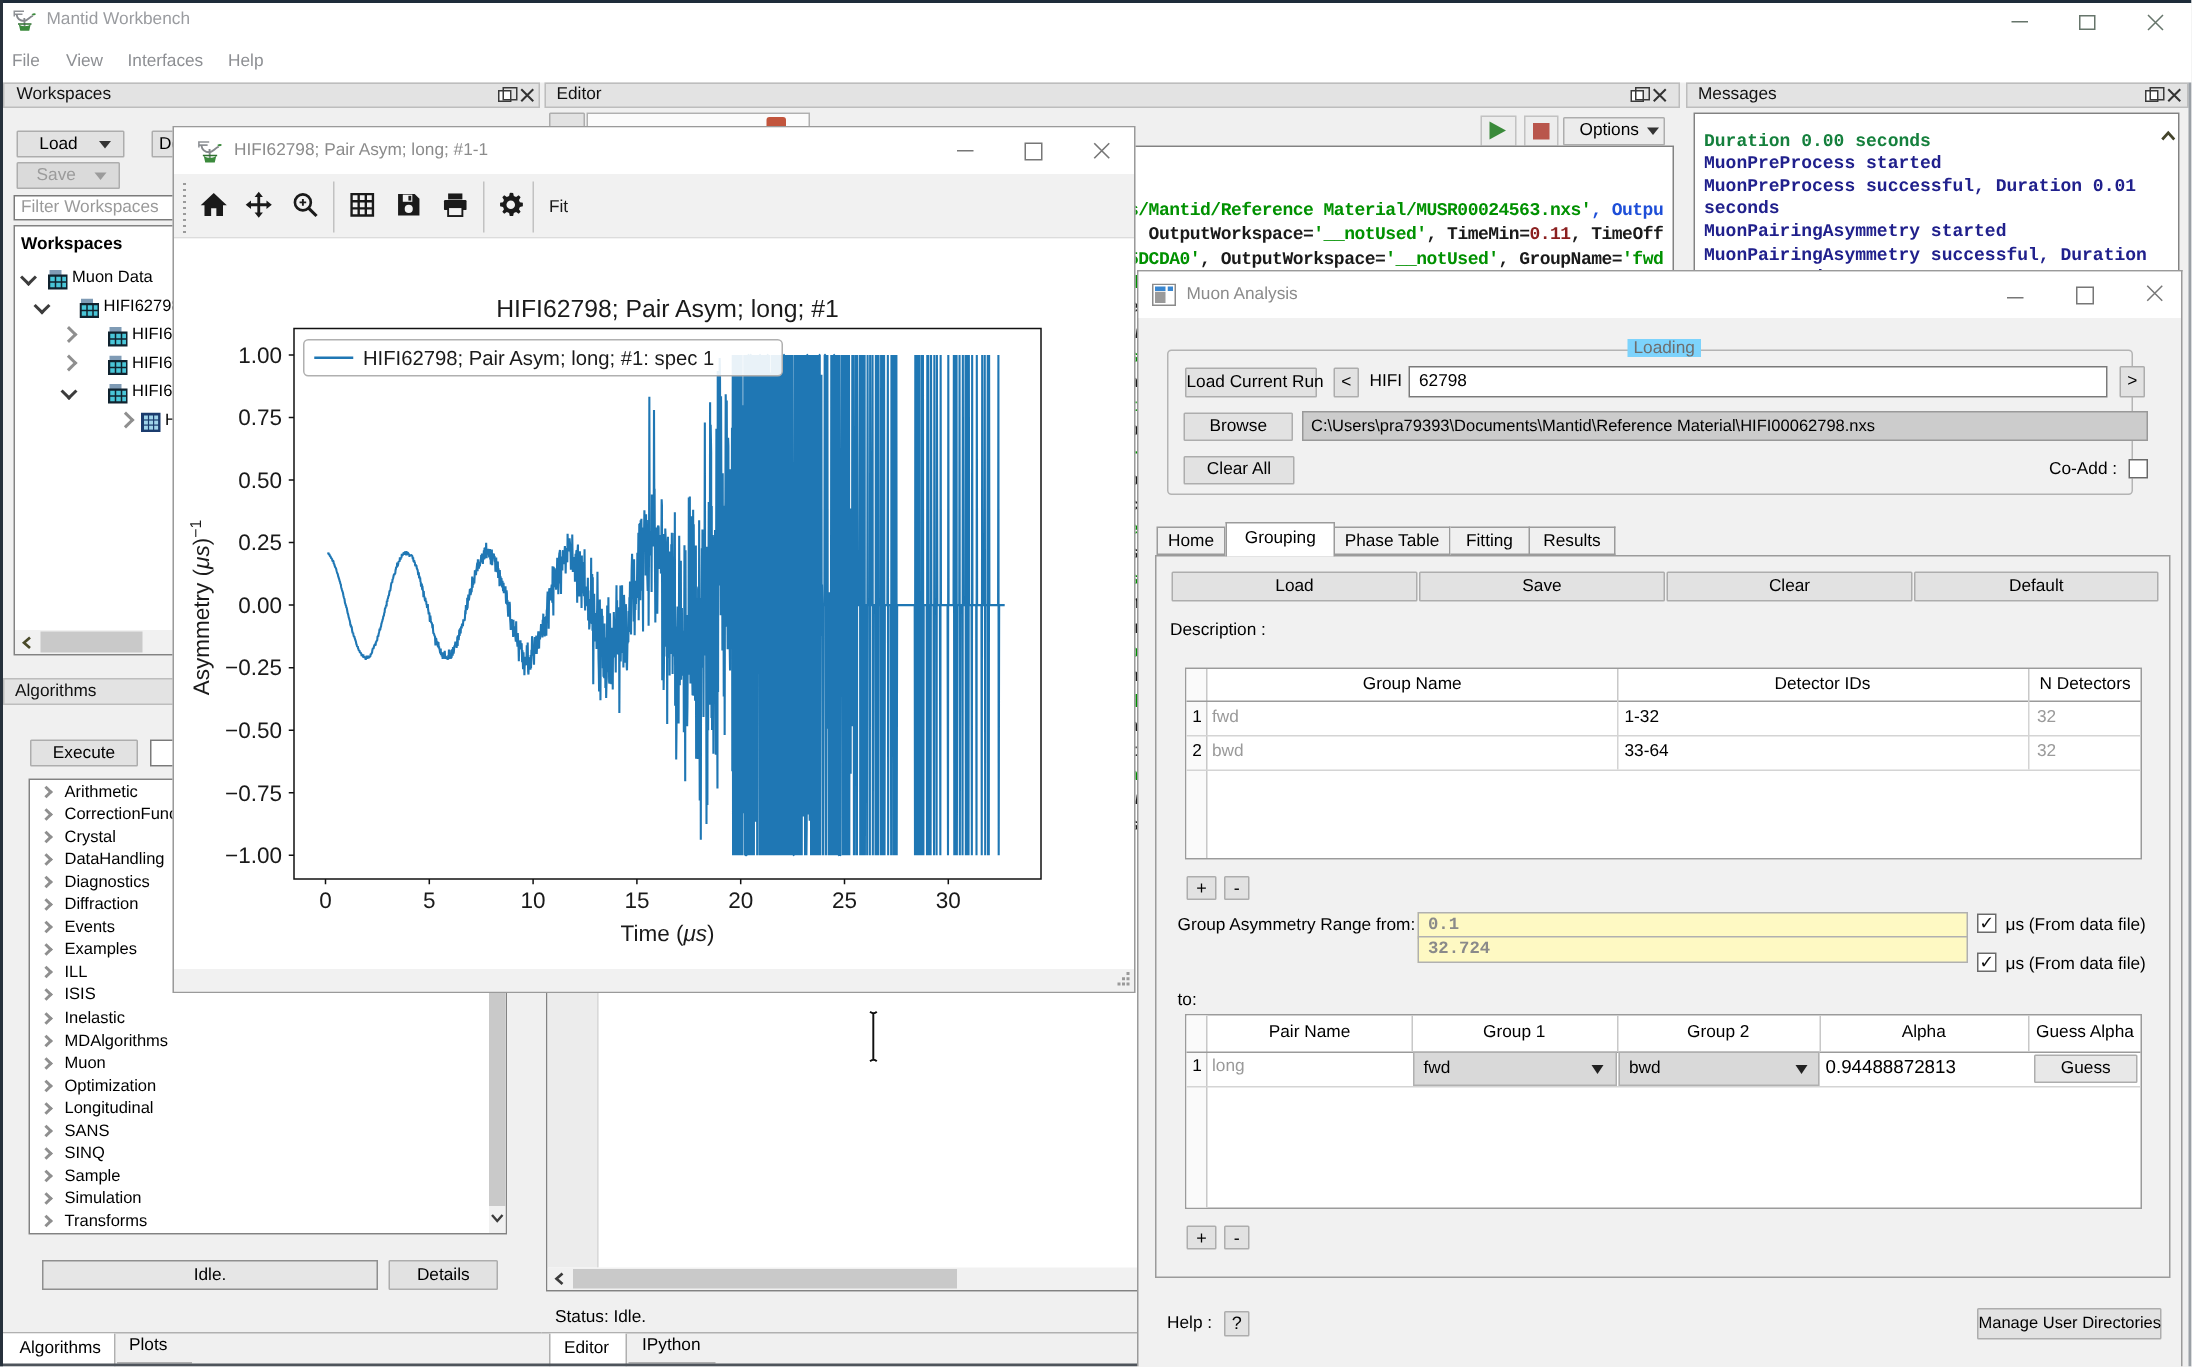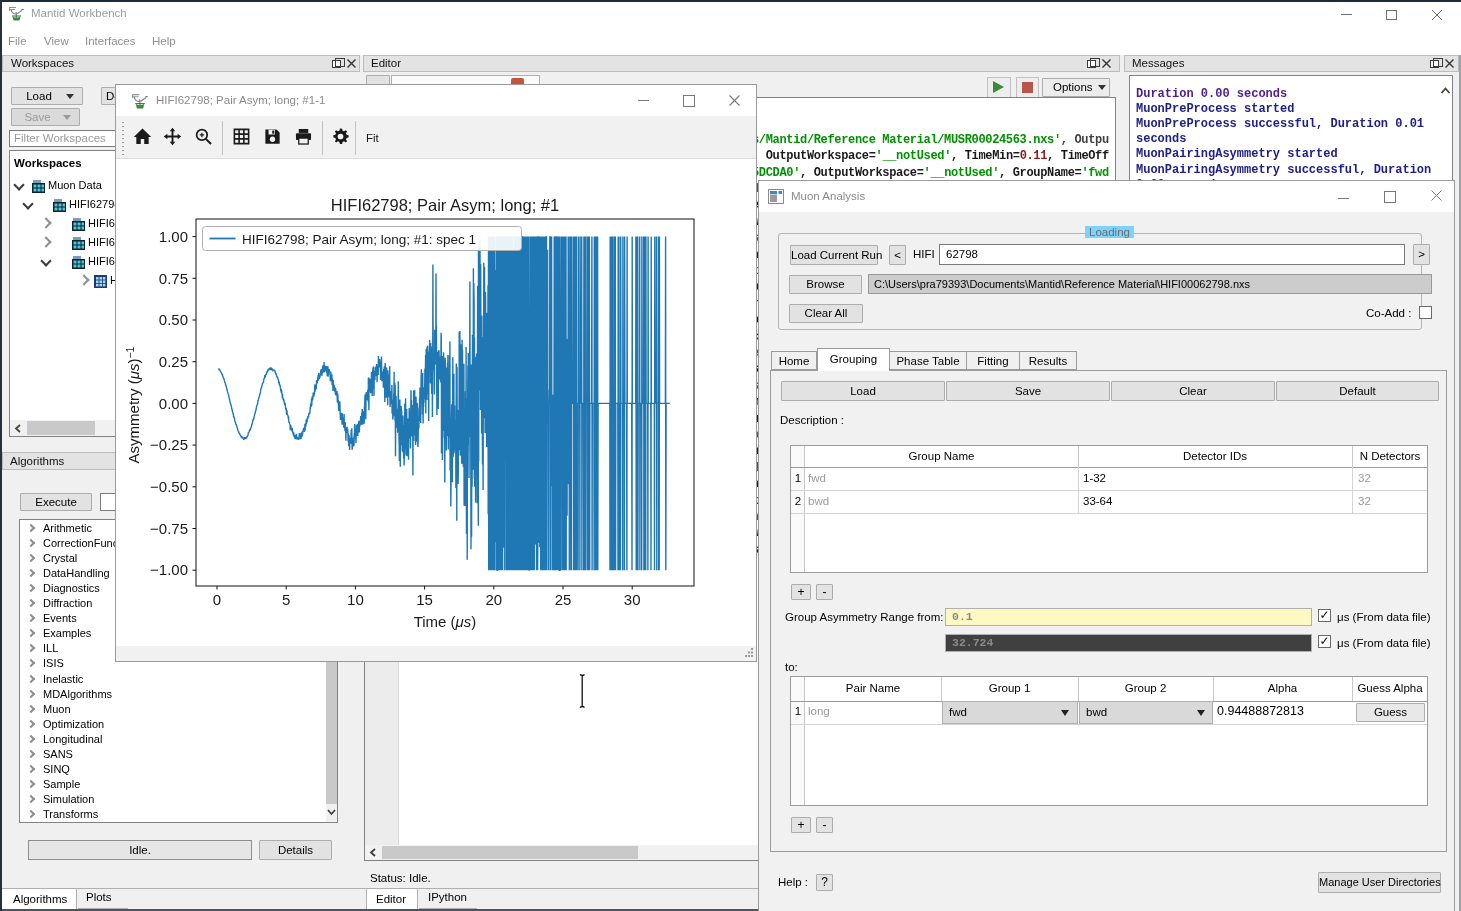--- a/index.html
+++ b/index.html
@@ -216,21 +216,21 @@
 <div class="ab" style="left:1016px;top:77px;width:23px;height:21px;background:#ededed;border:1px solid #c2c2c2"></div>
 <div class="ab" style="left:1022px;top:82px;width:11px;height:11px;background:#b9564c"></div>
 <div class="btn" style="left:1042px;top:78px;width:68px;height:19px;line-height:17px;background:#ececec">Options&nbsp;&nbsp;</div>
 <div class="ab" style="left:1098px;top:85px;width:0;height:0;border-left:4px solid transparent;border-right:4px solid transparent;border-top:5px solid #333"></div>
 
 <div class="box" style="left:364px;top:97px;width:752px;height:764px"></div>
 <div class="ab" style="left:365px;top:98px;width:34px;height:747px;background:#ececec;border-right:1px solid #d9d9d9"></div>
 <div id="code" class="ab" style="left:0;top:0;width:1461px;height:911px;clip-path:inset(98px 346px 51px 400px)">
     <div class="ab mono" style="left:752px;top:100px;font-size:12px;letter-spacing:-0.34px;white-space:nowrap"></div>
     <div class="ab mono" style="left:752px;top:116.4px;font-size:12px;letter-spacing:-0.34px;white-space:nowrap"></div>
-    <div class="ab mono" style="left:752px;top:132.8px;font-size:12px;letter-spacing:-0.34px;white-space:nowrap"><span style="color:#009100">s/Mantid/Reference&nbsp;Material/MUSR00024563.nxs'</span><span style="color:#404040">,&nbsp;Outpu</span></div>
+    <div class="ab mono" style="left:752px;top:132.8px;font-size:12px;letter-spacing:-0.34px;white-space:nowrap"><span style="color:#009100">s/Mantid/Reference&nbsp;Material/MUSR00024563.nxs'</span><span style="color:#1d4ed8">,&nbsp;Outpu</span></div>
     <div class="ab mono" style="left:752px;top:149.2px;font-size:12px;letter-spacing:-0.34px;white-space:nowrap"><span style="color:#1a1a1a">,&nbsp;</span><span style="color:#1a1a1a">OutputWorkspace</span><span style="color:#1a1a1a">=</span><span style="color:#009100">'__notUsed'</span><span style="color:#1a1a1a">,&nbsp;TimeMin=</span><span style="color:#8b2020">0.11</span><span style="color:#1a1a1a">,&nbsp;TimeOff</span></div>
     <div class="ab mono" style="left:752px;top:165.6px;font-size:12px;letter-spacing:-0.34px;white-space:nowrap"><span style="color:#009100">5DCDA0'</span><span style="color:#1a1a1a">,&nbsp;OutputWorkspace=</span><span style="color:#009100">'__notUsed'</span><span style="color:#1a1a1a">,&nbsp;GroupName=</span><span style="color:#009100">'fwd</span></div>
     <div class="ab mono" style="left:752px;top:182px;font-size:12px;letter-spacing:-0.34px;white-space:nowrap"><span style="color:#009100">d'</span></div>
     <div class="ab mono" style="left:752px;top:198.39999999999998px;font-size:12px;letter-spacing:-0.34px;white-space:nowrap"><span style="color:#1a1a1a">e</span></div>
     <div class="ab mono" style="left:752px;top:214.79999999999998px;font-size:12px;letter-spacing:-0.34px;white-space:nowrap"><span style="color:#1a1a1a">w</span></div>
     <div class="ab mono" style="left:752px;top:231.2px;font-size:12px;letter-spacing:-0.34px;white-space:nowrap"><span style="color:#009100">s'</span></div>
     <div class="ab mono" style="left:752px;top:247.6px;font-size:12px;letter-spacing:-0.34px;white-space:nowrap"><span style="color:#1a1a1a">a</span></div>
     <div class="ab mono" style="left:752px;top:264px;font-size:12px;letter-spacing:-0.34px;white-space:nowrap"><span style="color:#009100">t'</span></div>
     <div class="ab mono" style="left:752px;top:280.4px;font-size:12px;letter-spacing:-0.34px;white-space:nowrap"><span style="color:#1a1a1a">p</span></div>
     <div class="ab mono" style="left:752px;top:296.79999999999995px;font-size:12px;letter-spacing:-0.34px;white-space:nowrap"><span style="color:#009100">r'</span></div>
@@ -268,21 +268,21 @@
 <div class="ab" style="left:428px;top:891px;font-size:11.5px">IPython</div>
 <div class="ab" style="left:419px;top:908px;width:58px;height:1px;background:#b0b0b0"></div>
 
 <div class="hdr" style="left:1124px;top:55px;width:335px;height:17px;line-height:15px;padding-left:7px">Messages</div>
 <div class="flicon" style="left:1430px;top:60px"></div>
 <svg class="ab" style="left:1444px;top:58px" width="11" height="11" viewBox="0 0 11 11">
     <path d="M1.5 1.5 L9.5 9.5 M9.5 1.5 L1.5 9.5" stroke="#333" stroke-width="1.4"></path>
   </svg>
 <div class="box" style="left:1129px;top:75px;width:324px;height:795px"></div>
 <div id="msgs">
-    <div class="ab mono" style="left:1136px;top:86.5px;font-size:12px;color:#4c1d95;white-space:nowrap">Duration 0.00 seconds</div>
+    <div class="ab mono" style="left:1136px;top:86.5px;font-size:12px;color:#15803d;white-space:nowrap">Duration 0.00 seconds</div>
     <div class="ab mono" style="left:1136px;top:101.7px;font-size:12px;color:#20208c;white-space:nowrap">MuonPreProcess started</div>
     <div class="ab mono" style="left:1136px;top:116.9px;font-size:12px;color:#20208c;white-space:nowrap">MuonPreProcess successful, Duration 0.01</div>
     <div class="ab mono" style="left:1136px;top:132.1px;font-size:12px;color:#20208c;white-space:nowrap">seconds</div>
     <div class="ab mono" style="left:1136px;top:147.3px;font-size:12px;color:#20208c;white-space:nowrap">MuonPairingAsymmetry started</div>
     <div class="ab mono" style="left:1136px;top:162.5px;font-size:12px;color:#20208c;white-space:nowrap">MuonPairingAsymmetry successful, Duration</div>
     <div class="ab mono" style="left:1136px;top:177.7px;font-size:12px;color:#20208c;white-space:nowrap">0.00 seconds</div>
   </div>
 <svg class="ab" style="left:1440px;top:86px" width="11" height="10" viewBox="0 0 11 10">
     <path d="M1.5 7 L5.5 2.5 L9.5 7" stroke="#44442c" stroke-width="1.8" fill="none"></path>
   </svg>
@@ -471,21 +471,21 @@
   <div class="ab" style="left:324px;top:314px;font-size:11.5px">33-64</div>
   <div class="ab gray" style="left:599px;top:291px;font-size:11.5px">32</div>
   <div class="ab gray" style="left:599px;top:314px;font-size:11.5px">32</div>
   <div class="btn" style="left:32px;top:403px;width:20px;height:16px;line-height:14px;font-size:12px">+</div>
   <div class="btn" style="left:57px;top:403px;width:17px;height:16px;line-height:14px;font-size:12px">-</div>
   <div class="ab" style="left:26px;top:430px;width:155px;text-align:right;font-size:11.5px">Group Asymmetry Range from:</div>
   <div class="ab mono" style="left:186px;top:427px;width:367px;height:18px;background:#fef9c3;border:1px solid #b0b0b0;font-size:11.5px;line-height:16px;padding-left:6px;color:#8a8a8a">0.1</div>
   <div class="cb" style="left:559px;top:428px">✓</div>
   <div class="ab" style="left:578px;top:430px;font-size:11.5px">μs (From data file)</div>
   <div class="ab" style="left:26px;top:480px;width:155px;text-align:left;font-size:11.5px">to:</div>
-  <div class="ab mono" style="left:186px;top:453px;width:367px;height:18px;background:#404040;border:1px solid #b0b0b0;font-size:11.5px;line-height:16px;padding-left:6px;color:#8a8a8a">32.724</div>
+  <div class="ab mono" style="left:186px;top:443px;width:367px;height:18px;background:#fef9c3;border:1px solid #b0b0b0;font-size:11.5px;line-height:16px;padding-left:6px;color:#8a8a8a">32.724</div>
   <div class="cb" style="left:559px;top:454px">✓</div>
   <div class="ab" style="left:578px;top:456px;font-size:11.5px">μs (From data file)</div>
 
   <div class="box" style="left:31px;top:495px;width:638px;height:130px;border-color:#9b9b9b"></div>
   <div class="ab" style="left:32px;top:496px;width:14px;height:128px;background:#fafafa;border-right:1px solid #c8c8c8"></div>
   <div class="ab" style="left:32px;top:520px;width:636px;height:1px;background:#9b9b9b"></div>
   <div class="ab" style="left:182px;top:496px;width:1px;height:24px;background:#c8c8c8"></div>
   <div class="ab" style="left:319px;top:496px;width:1px;height:24px;background:#c8c8c8"></div>
   <div class="ab" style="left:454px;top:496px;width:1px;height:24px;background:#c8c8c8"></div>
   <div class="ab" style="left:593px;top:496px;width:1px;height:24px;background:#c8c8c8"></div>

